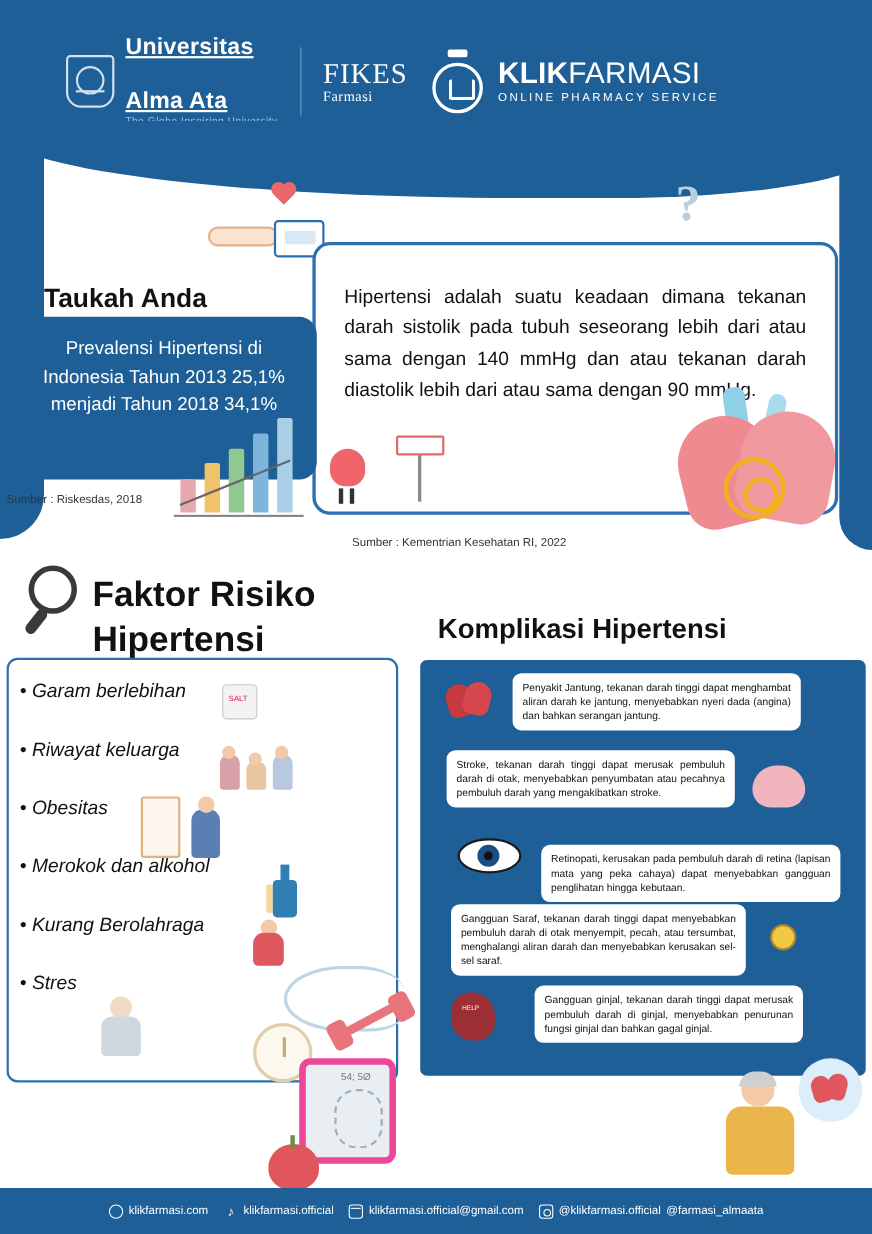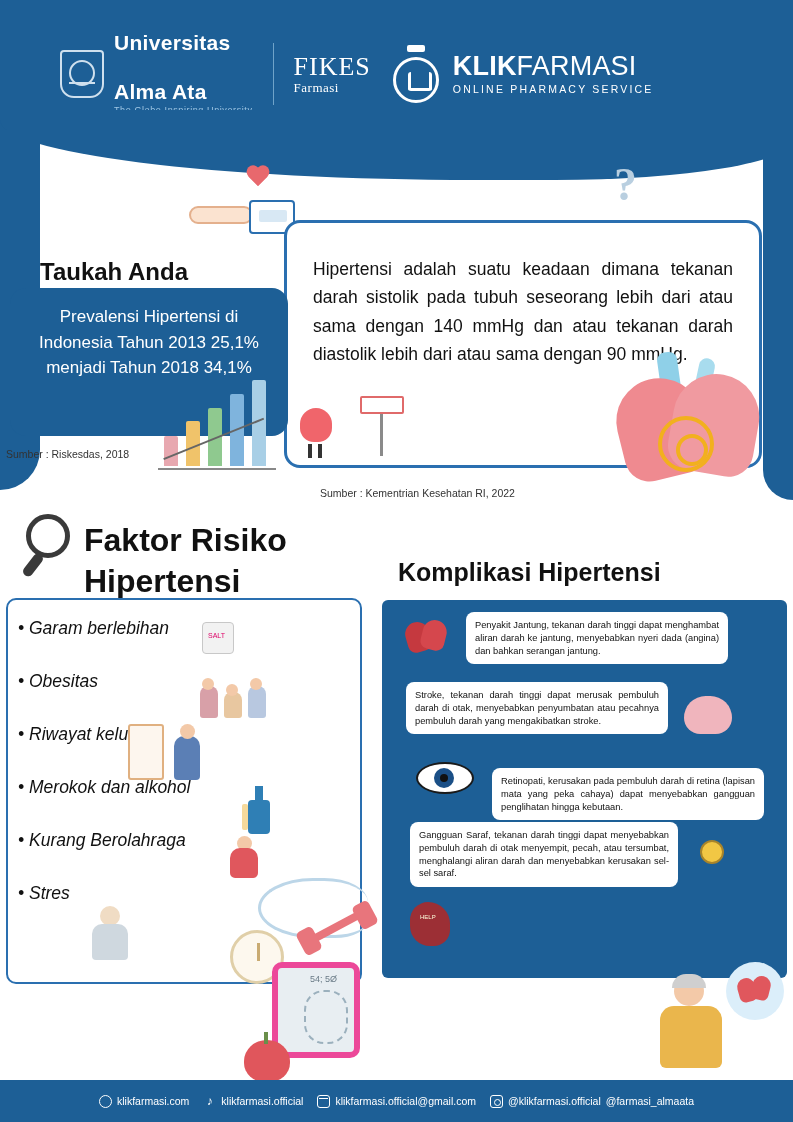--- a/index.html
+++ b/index.html
@@ -33,21 +33,21 @@
     position:relative; margin-right:10px;
   }
   .uaa-mark:before {
     content:""; position:absolute; left:50%; top:8px; transform:translateX(-50%);
     width:22px; height:22px; border:2px solid #cfe0ee; border-radius:50%;
   }
   .uaa-mark:after {
     content:""; position:absolute; left:50%; top:30px; transform:translateX(-50%);
     width:26px; height:2px; background:#cfe0ee;
   }
-  .uaa-text { color:#ffffff; line-height:1.05; }
+  .uaa-text { color:#ffffff; line-height:1.05;text-decoration:underline; }
   .uaa-text .l1 { font-size:21px; font-weight:bold; letter-spacing:.3px;}
   .uaa-text .l2 { font-size:21px; font-weight:bold; letter-spacing:.3px;margin-top:27px;}
   .uaa-text .l3 { font-size:9px; color:#9fc6e4; letter-spacing:.6px; margin-top:3px;}
   .divider-v { width:1px; height:62px; background:#6fa3c9; margin:0 20px; }
   .fikes { color:#ffffff; line-height:1.1; }
   .fikes .f1 { font-size:26px; letter-spacing:1px; font-family:"Liberation Serif", serif;}
   .fikes .f2 { font-size:13px; letter-spacing:.5px; font-family:"Liberation Serif", serif;}
   .klik-wrap { display:flex; align-items:center; margin-left:18px;}
   .timer-icon { width:54px; height:58px; position:relative; margin-right:10px;}
   .timer-icon .body {
@@ -422,22 +422,22 @@
     <div class="handle"></div>
       <div class="lens"></div>
   </div>
   <div class="faktor-title">
     <div>Faktor Risiko</div>
     <div>Hipertensi</div>
   </div>
   <div class="faktor-box"></div>
   <div class="faktor-list">
     <div class="faktor-item">• Garam berlebihan</div>
+    <div class="faktor-item">• Riwayat keluarga</div>
     <div class="faktor-item">• Obesitas</div>
-    <div class="faktor-item">• Riwayat keluarga</div>
     <div class="faktor-item">• Merokok dan alkohol</div>
     <div class="faktor-item">• Kurang Berolahraga</div>
     <div class="faktor-item">• Stres</div>
   </div>
 
   <div class="ico salt">
       <div class="bag"></div>
       <div class="lbl">SALT</div>
     </div>
   <div class="ico family">
@@ -502,20 +502,21 @@
 
   <div class="komp-ico ki-nerve">
       <div class="c"></div>
     </div>
   <div class="komp-item komp-4">Gangguan Saraf, tekanan darah tinggi dapat menyebabkan pembuluh darah di otak menyempit, pecah, atau tersumbat, menghalangi aliran darah dan menyebabkan kerusakan sel-sel saraf.</div>
 
   <div class="komp-ico ki-kidney">
       <div class="k"></div>
       <div class="lbl">HELP</div>
     </div>
+  <div class="komp-item komp-5">Gangguan ginjal, tekanan darah tinggi dapat merusak pembuluh darah di ginjal, menyebabkan penurunan fungsi ginjal dan bahkan gagal ginjal.</div>
 
   <div class="man-ill">
     <div class="body"></div>
       <div class="head"></div>
       <div class="hair"></div>
   </div>
   <div class="heart-bubble">
       <div class="h1"></div>
       <div class="h2"></div>
     </div>

